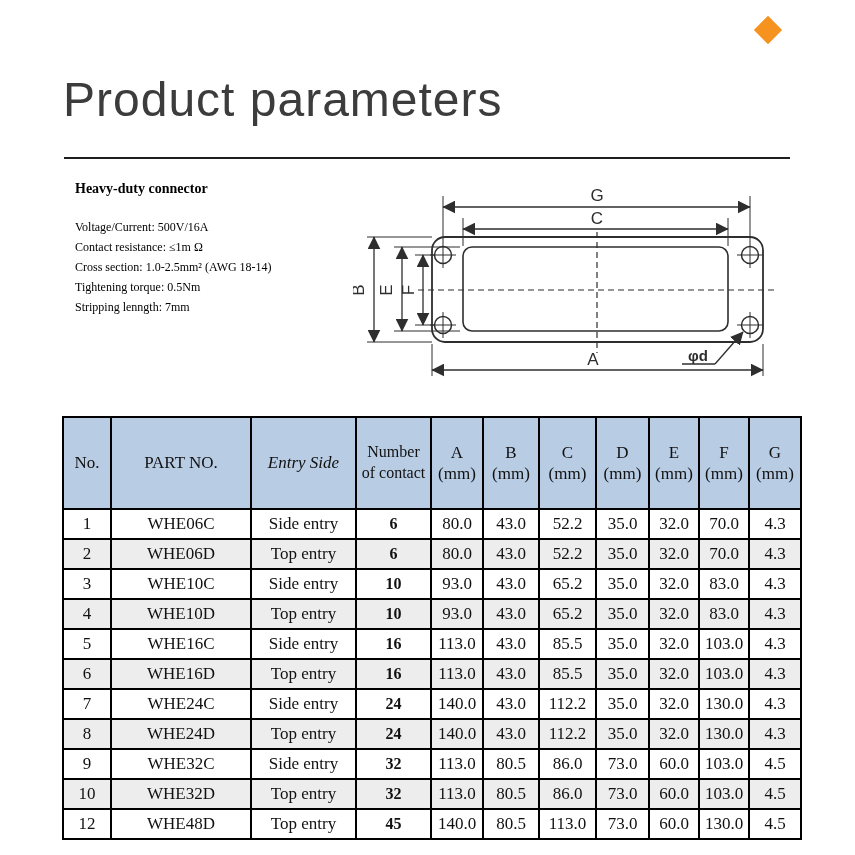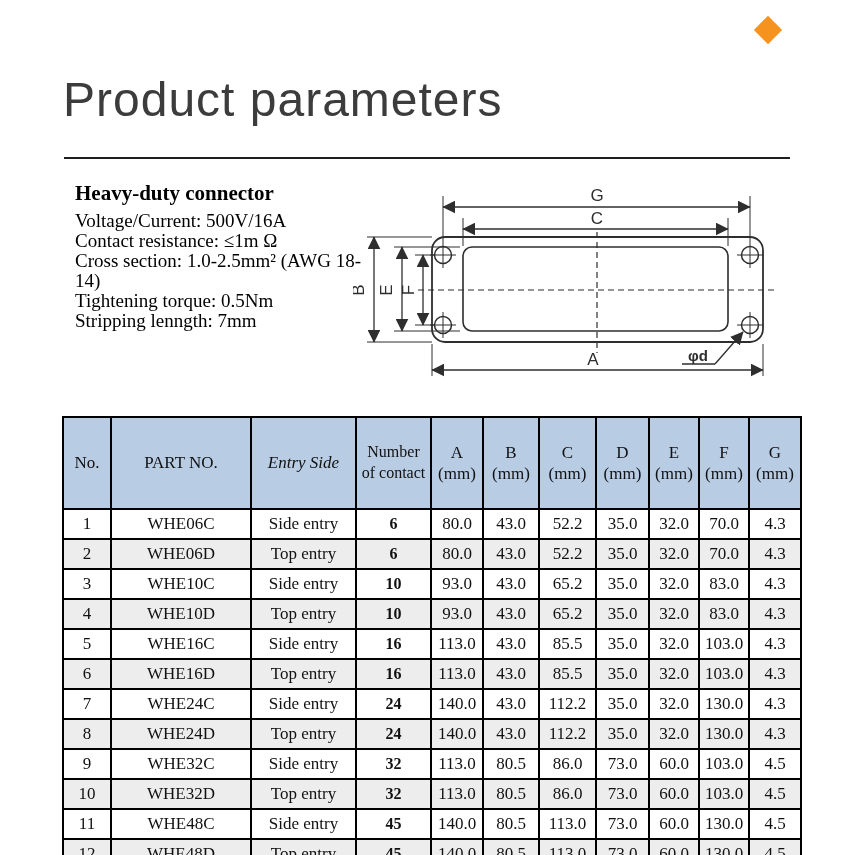--- a/index.html
+++ b/index.html
@@ -34,27 +34,27 @@
     left:64px;top:157px;
     width:726px;height:2px;
     background:#1e1e1e;
   }
   .product-info{
     position:absolute;
     left:75px;top:181px;
     width:300px;
   }
   .product-heading{
-    margin:0 0 5px 0;
-    font-size:21px;
+    margin:0 0 20px 0;
+    font-size:14px;
     font-weight:bold;
     color:#000;
   }
   .spec-line{
-    font-size:19px;
+    font-size:12px;
     line-height:20px;
     color:#000;
   }
   .diagram{
     position:absolute;
     left:353px;top:172px;
     width:452px;height:212px;
   }
   .diagram text{
     font-family:"Liberation Sans", sans-serif;
@@ -361,41 +361,28 @@
     <td>32</td>
     <td>113.0</td>
     <td>80.5</td>
     <td>86.0</td>
     <td>73.0</td>
     <td>60.0</td>
     <td>103.0</td>
     <td>4.5</td>
   </tr>
         <tr>
-    <td>11</td>
-    <td>WHE48C</td>
-    <td>Side entry</td>
+    <td>12</td>
+    <td>WHE48D</td>
+    <td>Top entry</td>
     <td>45</td>
     <td>140.0</td>
     <td>80.5</td>
     <td>113.0</td>
     <td>73.0</td>
     <td>60.0</td>
     <td>130.0</td>
     <td>4.5</td>
   </tr>
-        <tr>
-    <td>12</td>
-    <td>WHE48D</td>
-    <td>Top entry</td>
-    <td>45</td>
-    <td>140.0</td>
-    <td>80.5</td>
-    <td>113.0</td>
-    <td>73.0</td>
-    <td>60.0</td>
-    <td>130.0</td>
-    <td>4.5</td>
-  </tr>
       </tbody>
   </table>
 
 </div>
 
 </body></html>

